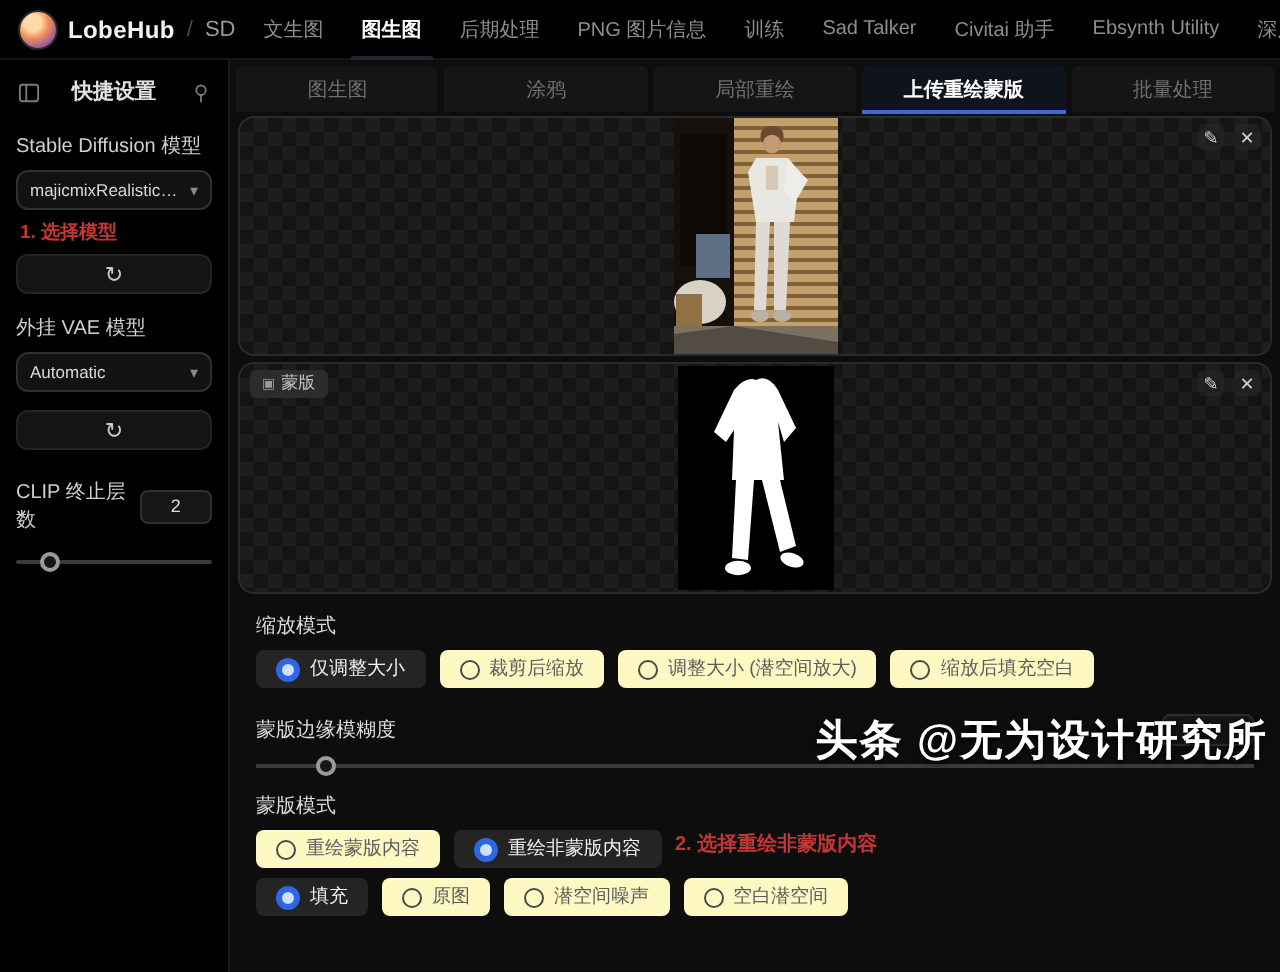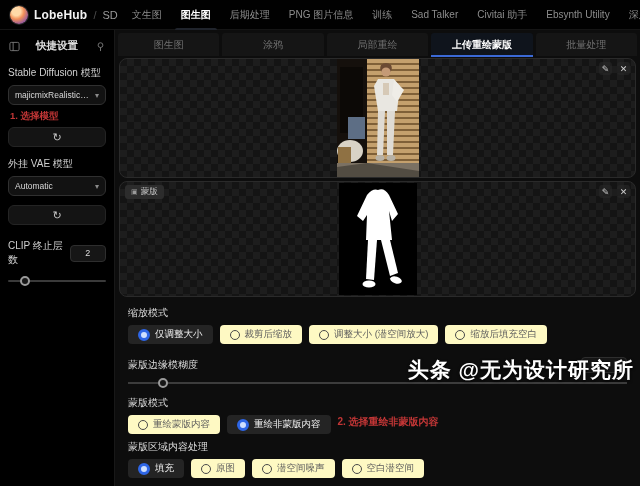--- a/index.html
+++ b/index.html
@@ -276,21 +276,20 @@
           <span class="radio"></span>
           <span class="chip-label">重绘蒙版内容</span>
         </div>
         <div class="chip on">
           <span class="radio on"></span>
           <span class="chip-label">重绘非蒙版内容</span>
         </div>
         <span class="red-note">2. 选择重绘非蒙版内容</span>
       </div>
 
-      <div class="sec-label" style="margin-top:6px">蒙版区域内容处理</div>
       <div class="chips">
         <div class="chip on">
           <span class="radio on"></span>
           <span class="chip-label">填充</span>
         </div>
         <div class="chip">
           <span class="radio"></span>
           <span class="chip-label">原图</span>
         </div>
         <div class="chip">

